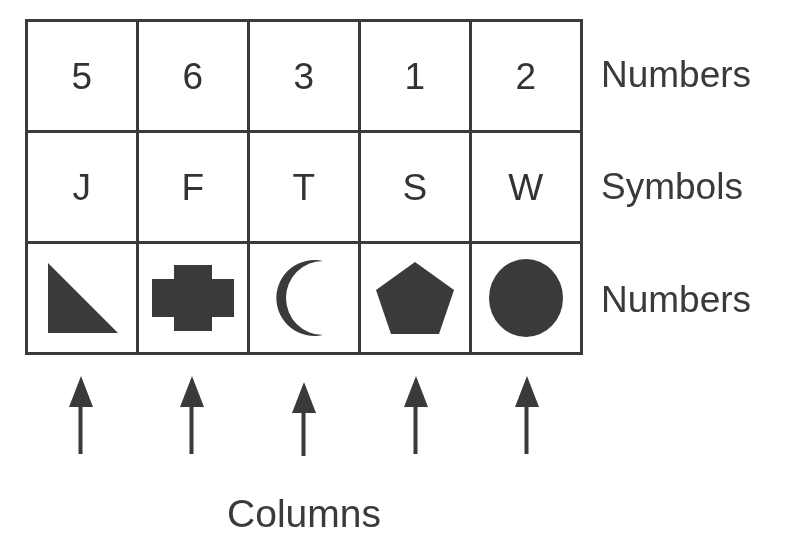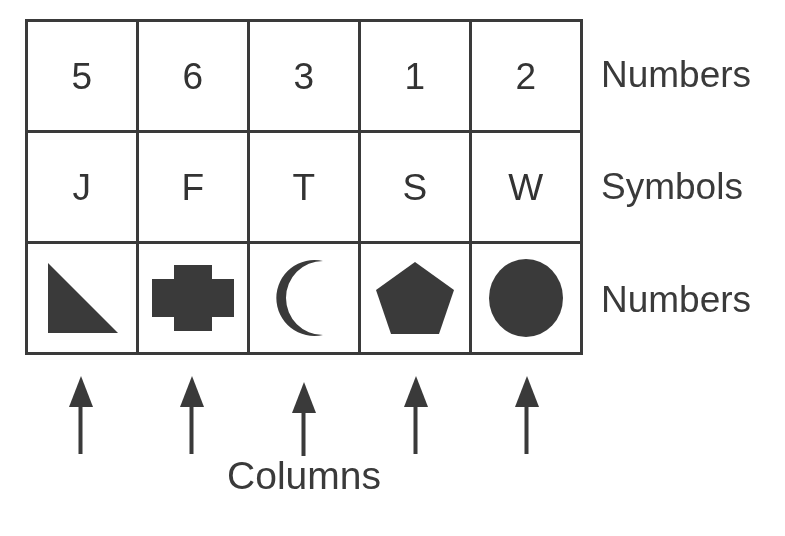--- a/index.html
+++ b/index.html
@@ -86,21 +86,21 @@
     display: flex;
     align-items: flex-start;
     justify-content: center;
   }
   .arrow-cell svg { display: block; }
 
   
   #columns-caption {
     position: absolute;
     left: 0;
-    top: 456px;
+    top: 494px;
     width: 608px;
     text-align: center;
     font-size: 39px;
     color: #3a3a3a;
     line-height: 1;
   }
 </style>
 </head>
 <body>
 

